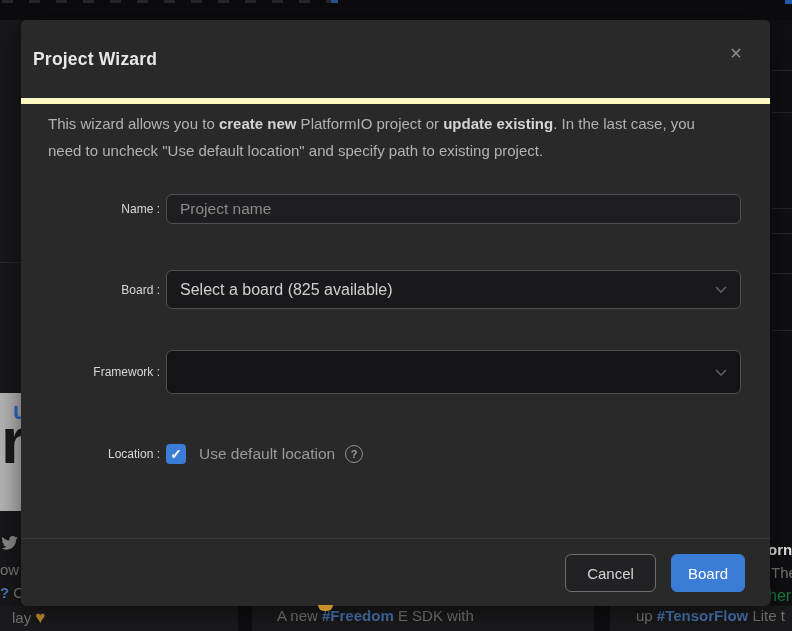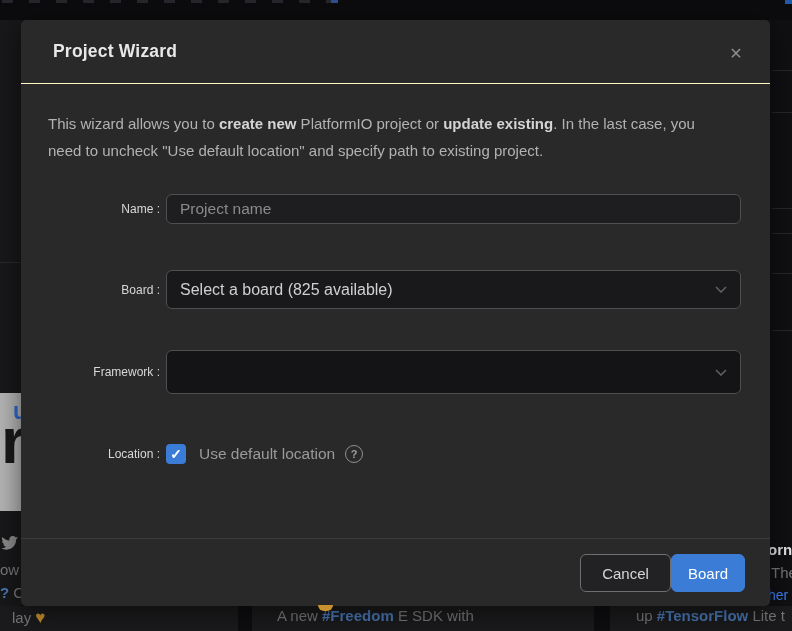--- a/index.html
+++ b/index.html
@@ -20,21 +20,21 @@
   .top-dot-right{position:absolute;left:785px;top:0;width:7px;height:4px;background:#2458a8;}
 
   .left-strip{position:absolute;left:0;top:20px;width:21px;height:586px;background:#18181a;}
   .left-hline{position:absolute;left:0;top:262px;width:21px;height:1px;background:#2a2a2c;}
   .right-strip{position:absolute;left:770px;top:20px;width:22px;height:586px;background:#101013;}
   .r-hline{position:absolute;left:772px;width:20px;height:1px;background:#28282a;}
 
   .frag-t{position:absolute;left:762px;top:143px;color:#8a8a8a;font-size:15px;}
   .frag-orn{position:absolute;left:768px;top:541px;color:#e8e8e8;font-size:15px;font-weight:bold;white-space:nowrap;}
   .frag-the{position:absolute;left:771px;top:564px;color:#7a7a7a;font-size:15px;white-space:nowrap;}
-  .frag-her{position:absolute;left:768px;top:587px;color:#3b82f6;font-size:14px;white-space:nowrap;}
+  .frag-her{position:absolute;left:768px;top:587px;color:#15803d;font-size:16px;white-space:nowrap;}
 
   .left-card{position:absolute;left:0;top:393px;width:21px;height:118px;background:#b5b5b5;overflow:hidden;}
   .card-u{position:absolute;left:13px;top:5px;color:#2f6bd0;font-size:23px;font-weight:bold;}
   .card-r{position:absolute;left:1px;top:16px;color:#1a1a1a;font-size:64px;font-weight:bold;line-height:1;}
 
   .bird{position:absolute;left:1px;top:536px;}
   .left-ow{position:absolute;left:0;top:561px;color:#7a7a7a;font-size:15px;white-space:nowrap;}
   .left-qc{position:absolute;left:0;top:584px;font-size:15px;white-space:nowrap;color:#7a7a7a;}
   .left-qc .q{color:#4a78b5;font-weight:bold;}
   .bottom-band{position:absolute;left:0;top:606px;width:792px;height:25px;background:#1b1b1d;}
@@ -48,22 +48,22 @@
   .tweet-right{left:636px;}
   .emoji-sliver{position:absolute;left:318px;top:605px;width:15px;height:6px;background:#c9912e;
     border-radius:0 0 8px 8px;z-index:3;}
 
   
   .modal{
     position:absolute;left:21px;top:20px;width:749px;height:586px;
     background:#292929;border-radius:5px;z-index:2;
     box-shadow:0 6px 28px rgba(0,0,0,.55);
   }
-  .modal-header{height:64px;display:flex;align-items:center;padding:0 32px;
-    border-bottom:1px solid #fef9c3;box-sizing:border-box;}
+  .modal-header{height:84px;display:flex;align-items:center;padding:0 12px;
+    border-bottom:6px solid #fef9c3;box-sizing:border-box;}
   .modal-title{font-size:17.5px;font-weight:600;color:#e8e8e8;letter-spacing:.2px;}
   .modal-close{position:absolute;right:24px;top:24px;color:#8c8c8c;font-size:16px;
     cursor:pointer;line-height:20px;width:20px;text-align:center;}
 
   .desc{position:absolute;left:27px;top:90px;width:662px;
     font-size:15px;line-height:27px;color:#b2b2b2;}
   .desc b{color:#d4d4d4;}
 
   .form-row{position:absolute;left:0;width:749px;display:flex;align-items:center;}
   .form-label{width:139px;text-align:right;color:#d8d8d8;font-size:12px;flex:0 0 139px;}
@@ -96,21 +96,21 @@
   }
   .checkbox .check{color:#fff;font-size:14px;font-weight:bold;line-height:1;}
   .checkbox-label{margin-left:13px;color:#9a9a9a;font-size:15.5px;}
   .help-icon{
     margin-left:10px;width:16px;height:16px;border:1.5px solid #8f8f8f;border-radius:50%;
     display:flex;align-items:center;justify-content:center;cursor:pointer;
     color:#9f9f9f;font-size:11px;font-weight:bold;
   }
 
   .footer-divider{position:absolute;left:0;top:518px;width:749px;height:1px;background:#3b3b3b;}
-  .modal-footer{position:absolute;top:534px;right:25px;display:flex;}
+  .modal-footer{position:absolute;top:534px;right:25px;display:flex;gap:15px;}
   .btn{height:38px;border-radius:6px;font-size:15px;display:flex;align-items:center;
     justify-content:center;cursor:pointer;box-sizing:border-box;
     font-family:"Liberation Sans", sans-serif;}
   .btn-cancel{width:91px;background:#222224;border:1px solid #6e6e6e;color:#d6d6d6;}
   .btn-finish{width:74px;background:#3b7cd6;border:1px solid #3b7cd6;color:#ffffff;}
 </style>
 </head>
 <body>
 
 <div class="stage">

